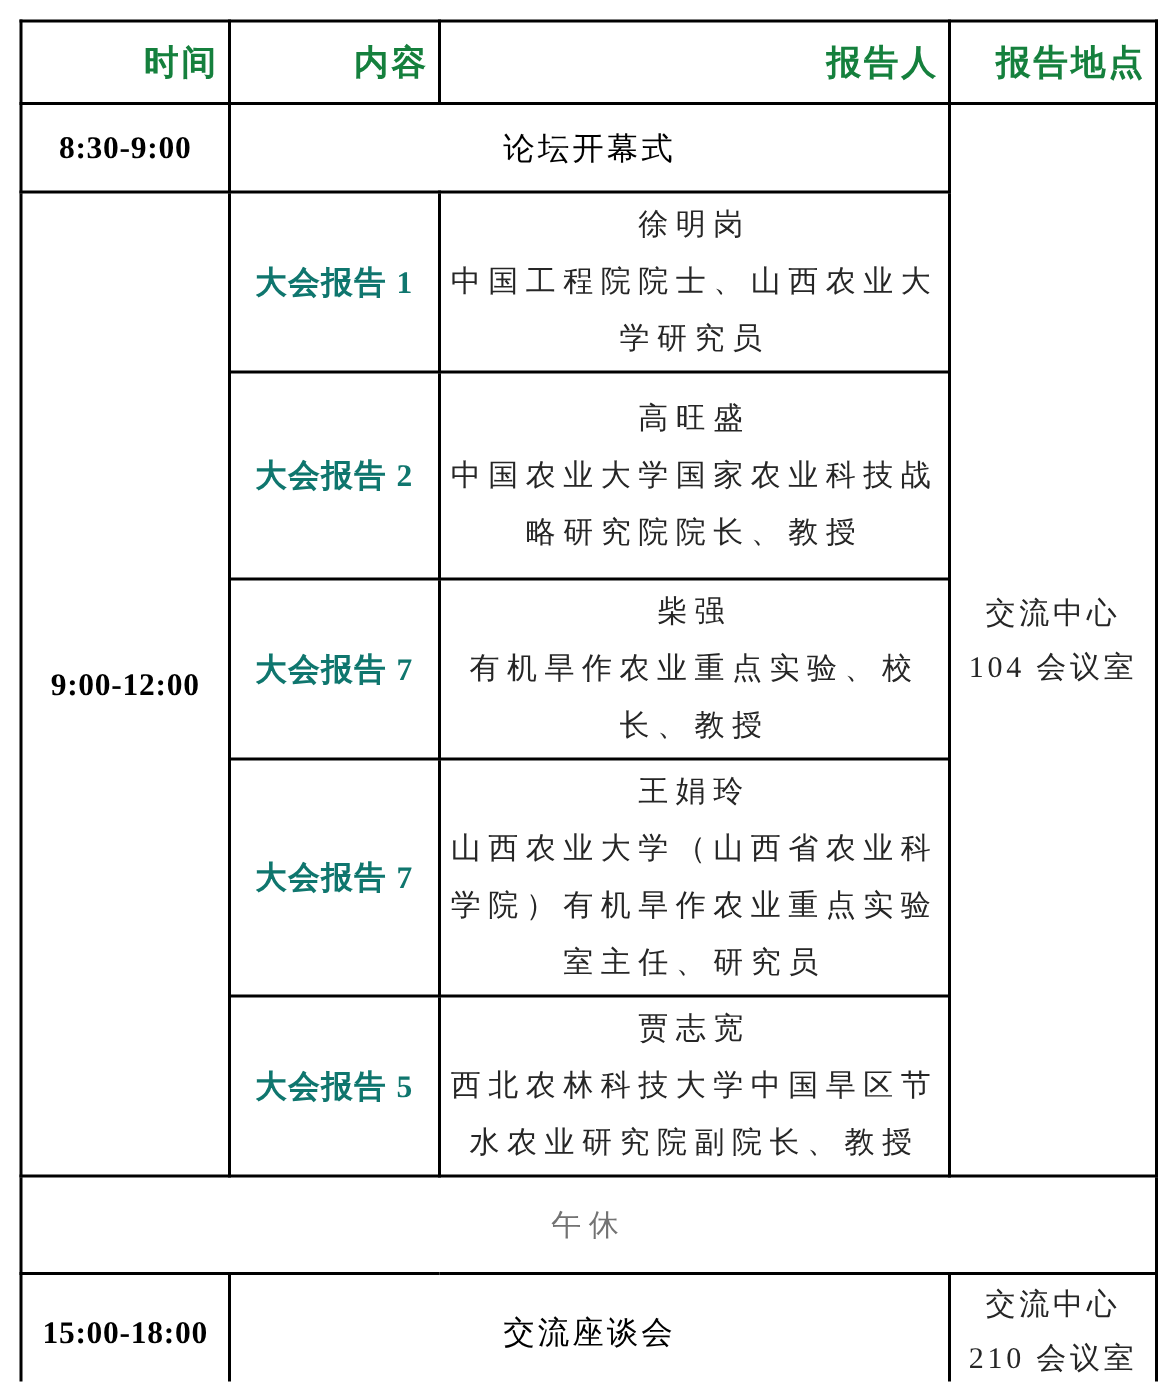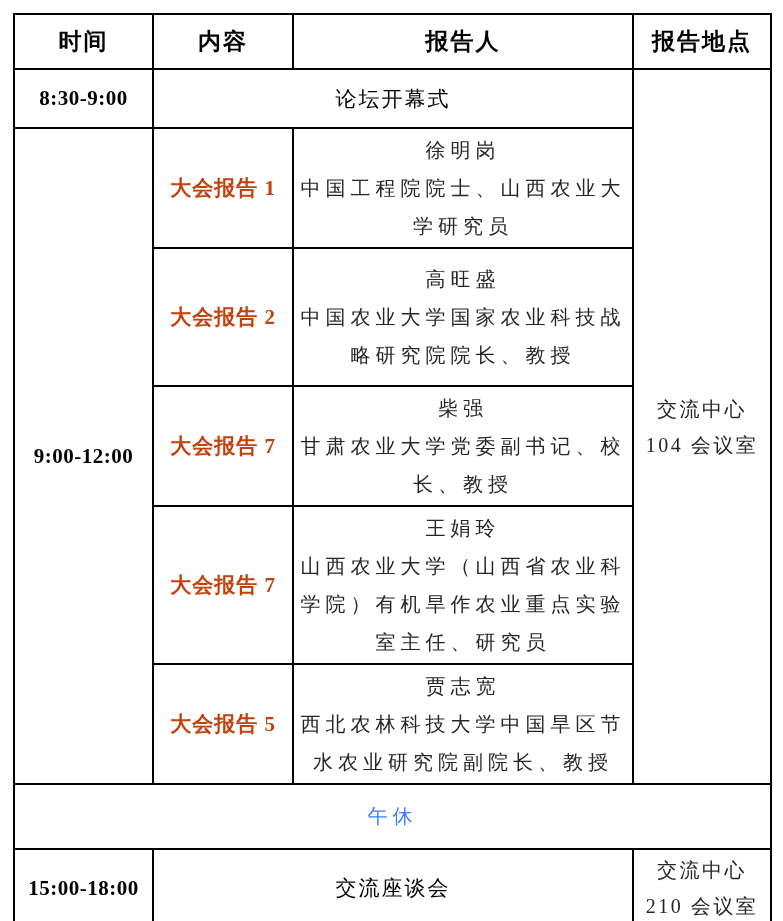--- a/index.html
+++ b/index.html
@@ -7,28 +7,28 @@
     width:783px; height:921px; background:#ffffff; position:relative;
     font-family:"Liberation Serif","DejaVu Serif",serif; color:#262626;
   }
   table.schedule {
     position:absolute; left:13px; top:13px; width:757px;
     border-collapse:collapse; table-layout:fixed; background:#fff;
   }
   td, th { border:2px solid #000000; padding:2px 6px; text-align:center; vertical-align:middle; overflow:hidden; }
   th.head {
     font-family:"Liberation Sans","DejaVu Sans",sans-serif;
-    font-weight:bold; font-size:23px; color:#000000; letter-spacing:2px;
+    font-weight:bold; font-size:23px; color:#15803d; letter-spacing:2px;text-align:right;
   }
   td.time { font-weight:bold; font-size:21px; color:#000; letter-spacing:0.5px; white-space:nowrap; }
-  td.label { font-weight:bold; font-size:21px; color:#c2410c; letter-spacing:1px; white-space:nowrap; }
+  td.label { font-weight:bold; font-size:21px; color:#0f766e; letter-spacing:1px; white-space:nowrap; }
   td.title { font-weight:normal; font-size:21px; color:#000; letter-spacing:2px; }
   td.speaker { font-size:20px; line-height:38px; letter-spacing:5px; white-space:pre-line; color:#262626; padding:2px 4px;border-radius:25px; }
   td.location { font-size:20px; line-height:36px; letter-spacing:2.5px; white-space:pre-line; color:#262626;border-radius:30px; }
-  td.break { font-size:20px; letter-spacing:5px; color:#3b82f6; }
+  td.break { font-size:20px; letter-spacing:5px; color:#737373; }
   tr.h-header { height:55px; }
   tr.h-r1 { height:59px;margin-top:48px; }
   tr.h-rep1 { height:118px; }
   tr.h-rep2 { height:138px; }
   tr.h-rep3 { height:115px; }
   tr.h-rep4 { height:150px; }
   tr.h-rep5 { height:117px; }
   tr.h-break { height:65px; }
   tr.h-last { height:78px; }
 </style>
@@ -66,21 +66,21 @@
     </tr>
     <tr class="h-rep2">
       <td class="label">大会报告 2</td>
       <td class="speaker">高旺盛
 中国农业大学国家农业科技战
 略研究院院长、教授</td>
     </tr>
     <tr class="h-rep3">
       <td class="label">大会报告 7</td>
       <td class="speaker">柴强
-甘肃农业大学党委副书记、校
+有机旱作农业重点实验、校
 长、教授</td>
     </tr>
     <tr class="h-rep4">
       <td class="label">大会报告 7</td>
       <td class="speaker">王娟玲
 山西农业大学（山西省农业科
 学院）有机旱作农业重点实验
 室主任、研究员</td>
     </tr>
     <tr class="h-rep5">

